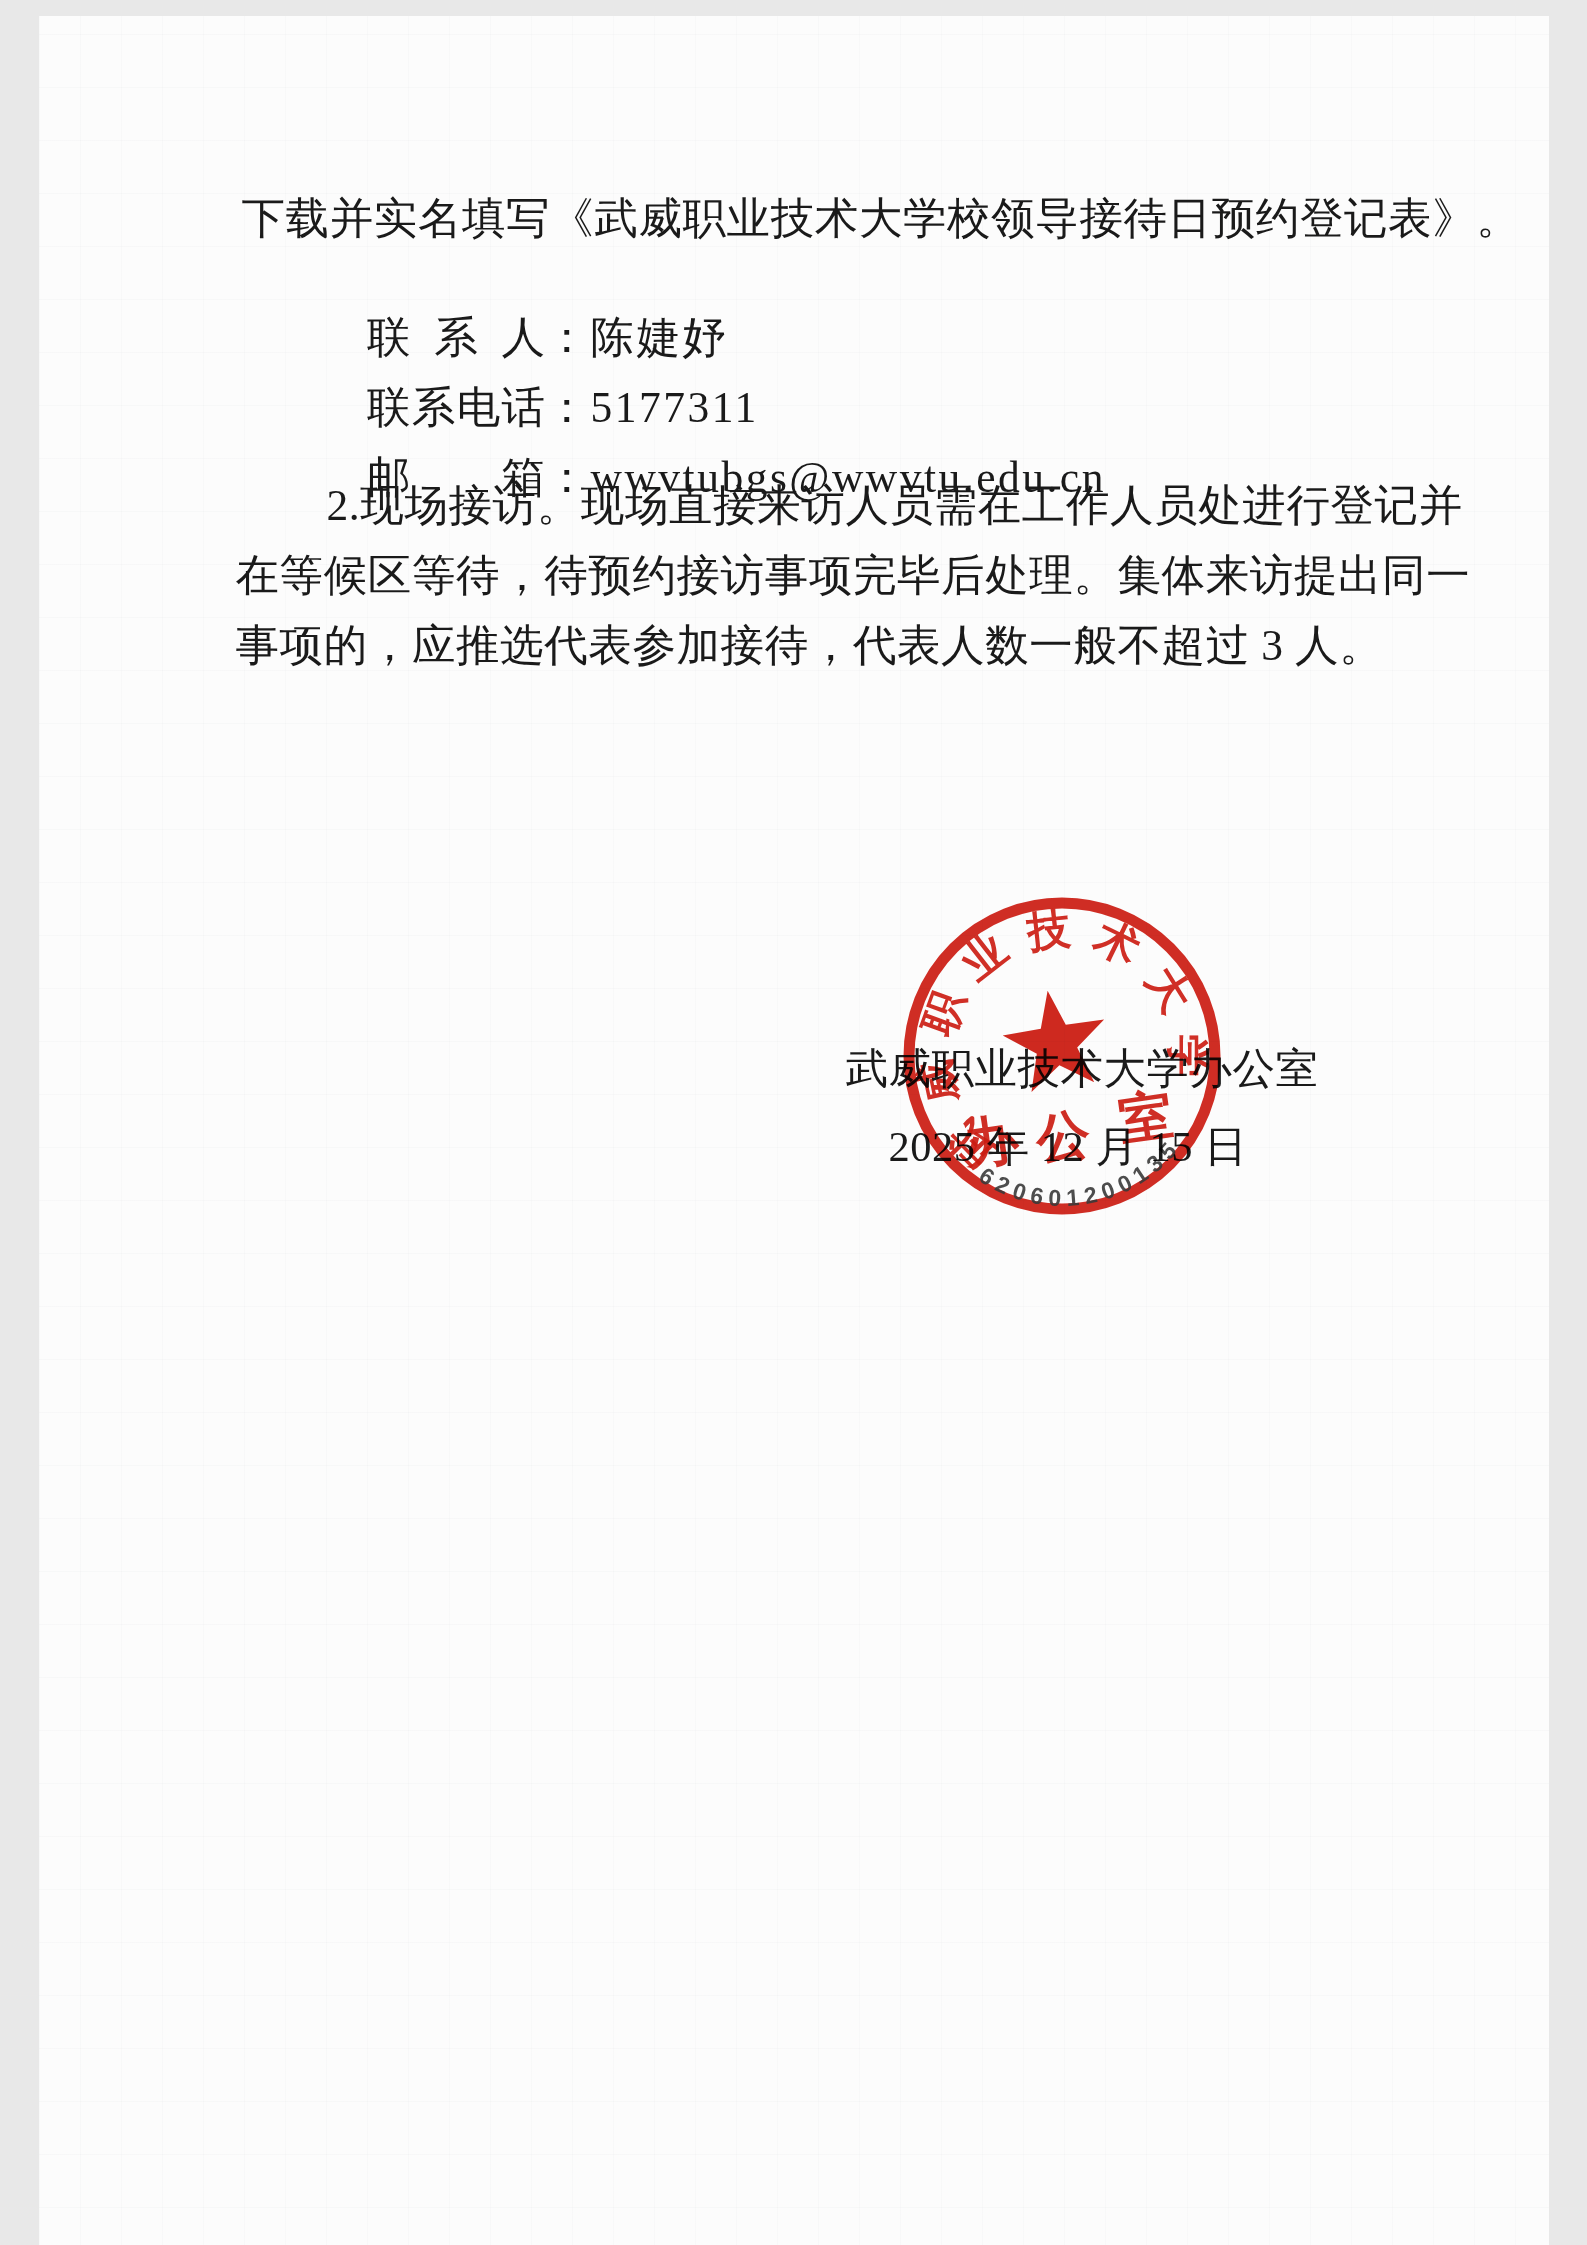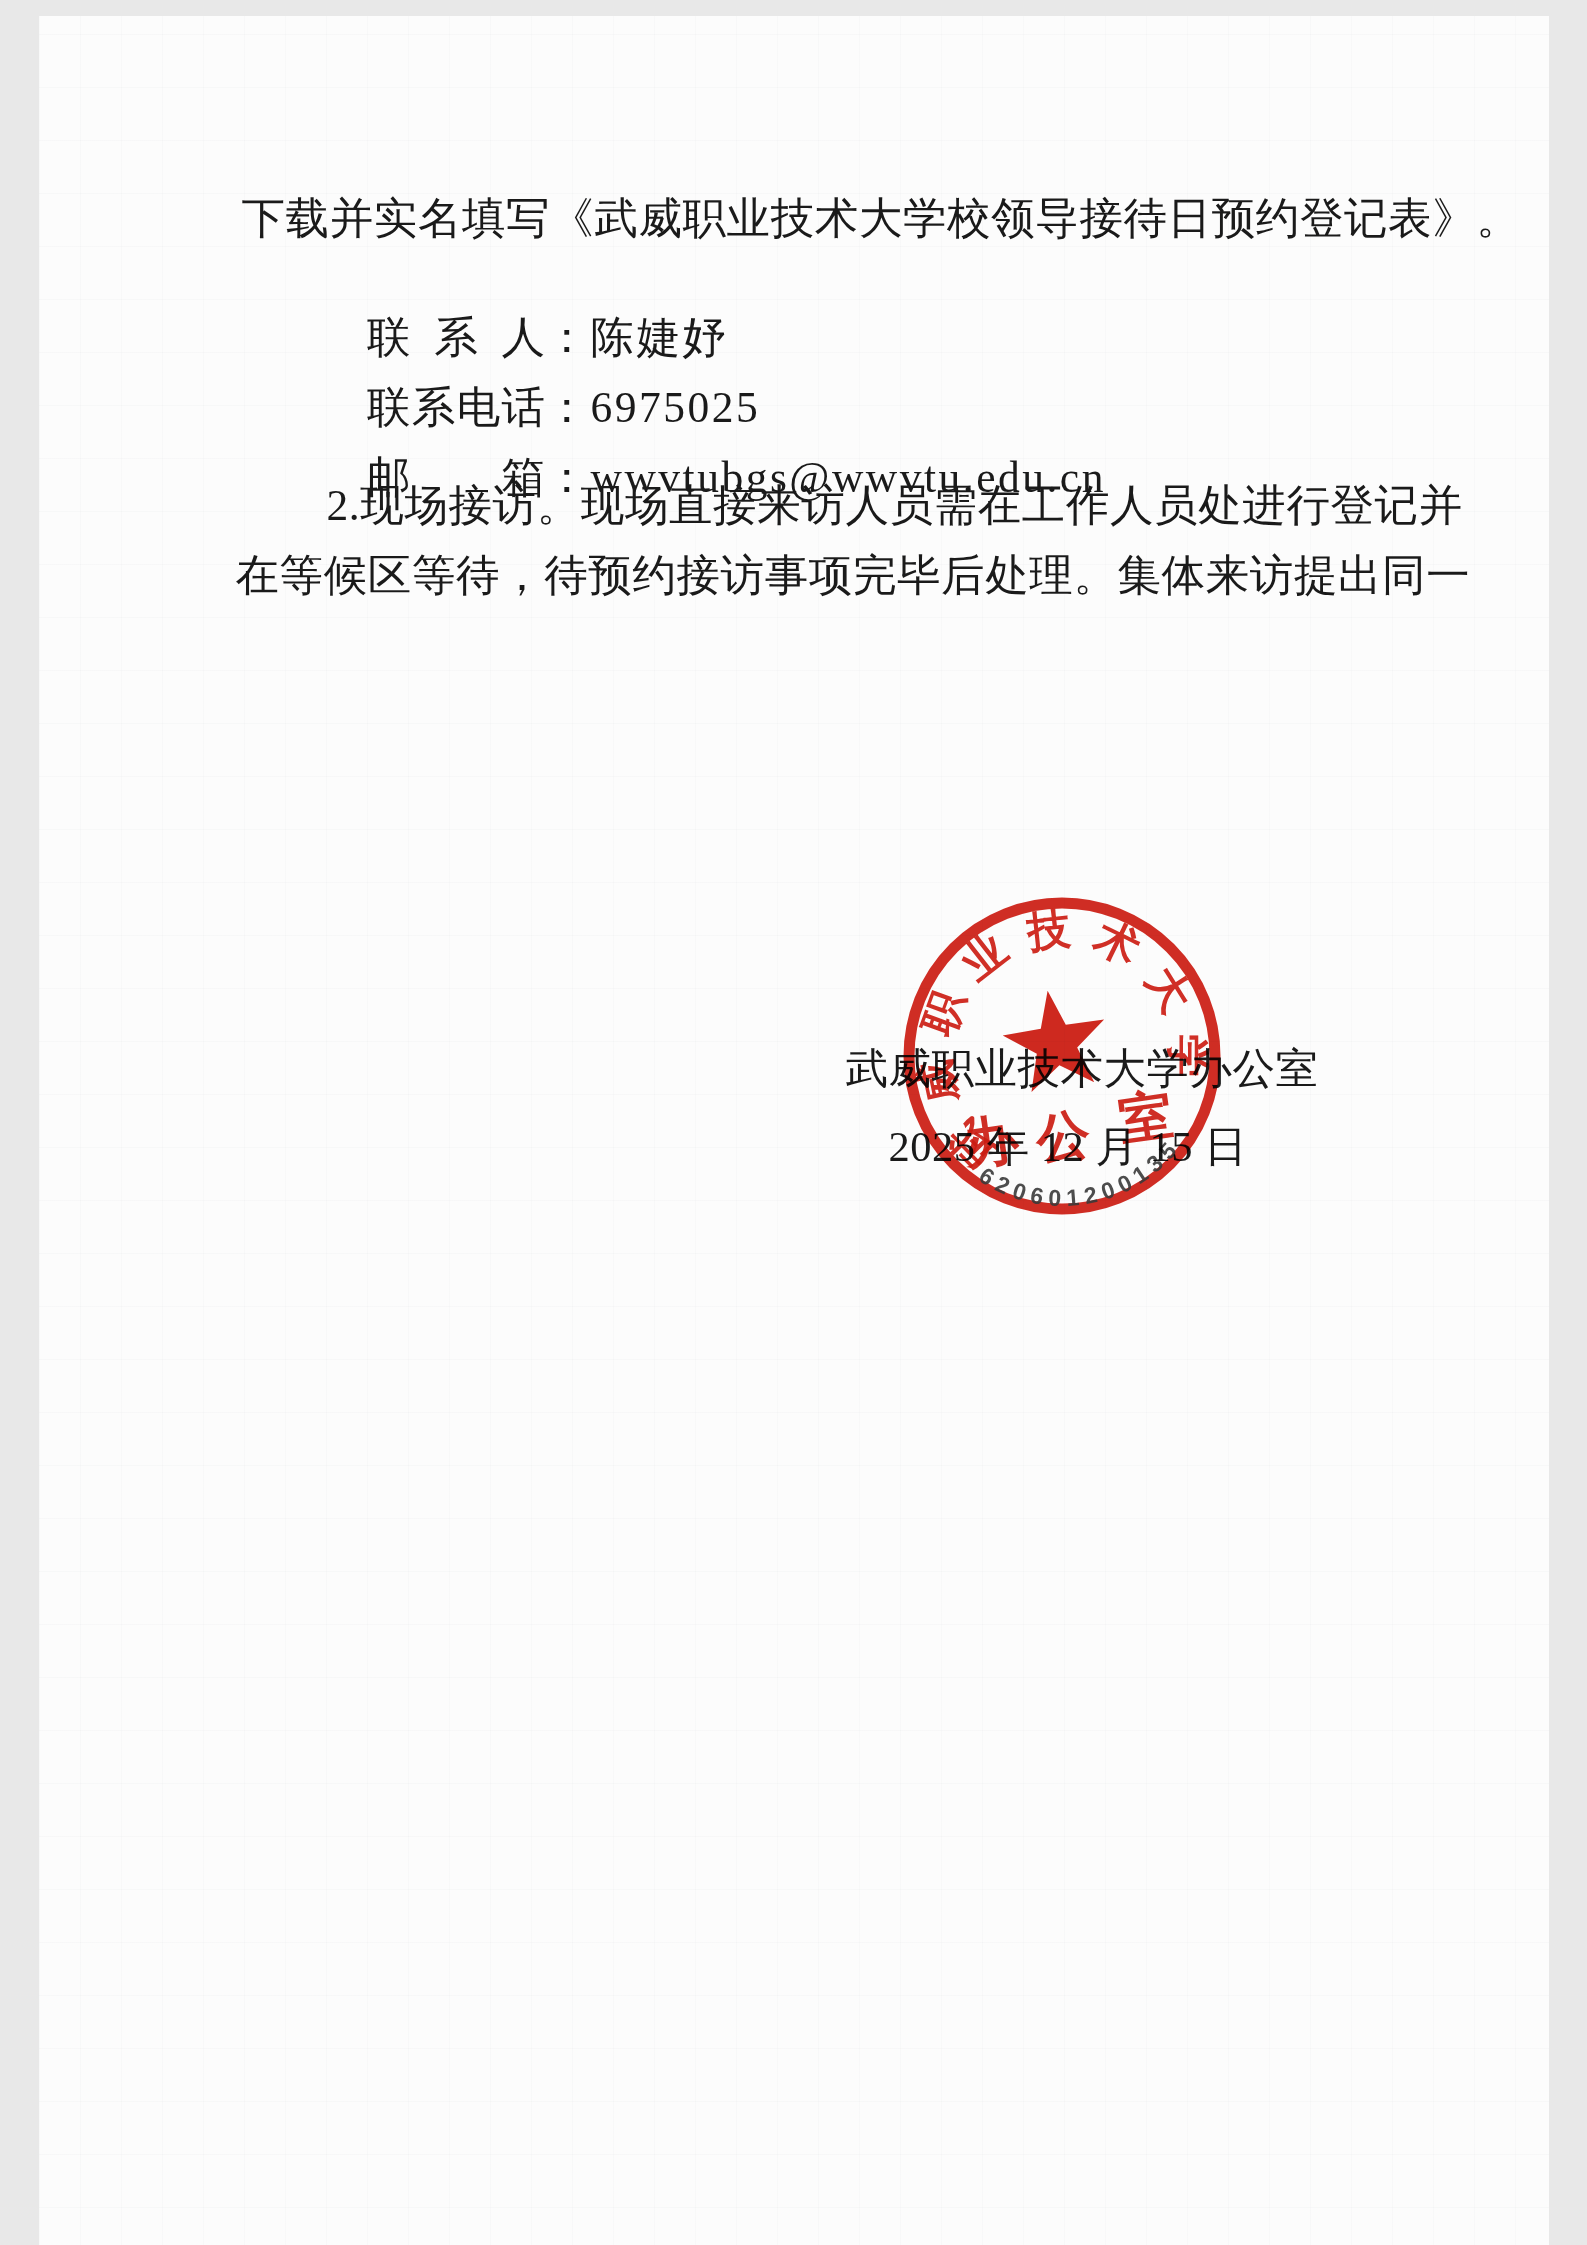--- a/index.html
+++ b/index.html
@@ -49,31 +49,32 @@
 
 <div class="page">
 
   <div class="line" style="left:203px;top:181px;">下载并实名填写《武威职业技术大学校领导接待日预约登记表》。</div>
 
   <div class="contact-row" style="left:285px;top:256px;">
     <span class="contact-label"><span>联</span><span>系</span><span>人</span></span><span class="contact-colon">：</span><span class="contact-value">陈婕妤</span>
   </div>
 
   <div class="contact-row" style="left:285px;top:326px;">
-    <span class="contact-label"><span>联</span><span>系</span><span>电</span><span>话</span></span><span class="contact-colon">：</span><span class="contact-value">6975025</span>
+    <span class="contact-label"><span>联</span><span>系</span><span>电</span><span>话</span></span><span class="contact-colon">：</span><span class="contact-value">5177311</span>
   </div>
 
   <div class="contact-row" style="left:285px;top:396px;">
     <span class="contact-label"><span>邮</span><span>箱</span></span><span class="contact-colon">：</span><span class="contact-value">wwvtubgs@wwvtu.edu.cn</span>
   </div>
 
   <div class="line" style="left:288px;top:468px;">2.现场接访。现场直接来访人员需在工作人员处进行登记并</div>
 
   <div class="line" style="left:197px;top:538px;text-align:right;">在等候区等待，待预约接访事项完毕后处理。集体来访提出同一</div>
 
+  <div class="line" style="left:197px;top:608px;">事项的，应推选代表参加接待，代表人数一般不超过 3 人。</div>
 
 
   <div class="signature" style="left:807px;top:1032px;">武威职业技术大学办公室</div>
 
   <div class="datefield" style="left:850px;top:1110px;">2025 年 12 月 15 日</div>
 
   <div class="seal-wrap">
     <svg viewBox="0 0 332 332">
       <circle cx="166" cy="166" r="153" fill="none" stroke-width="11" opacity="0.93" stroke="#cf1d13"></circle>
       <path opacity="0.95" d="M151.6,100.7L169.8,134.8L208.1,129.5L181.2,157.4L198.2,192.2L163.4,175.2L135.5,202.1L140.8,163.8L106.7,145.6L144.8,138.8Z" fill="#cf1d13"></path>

